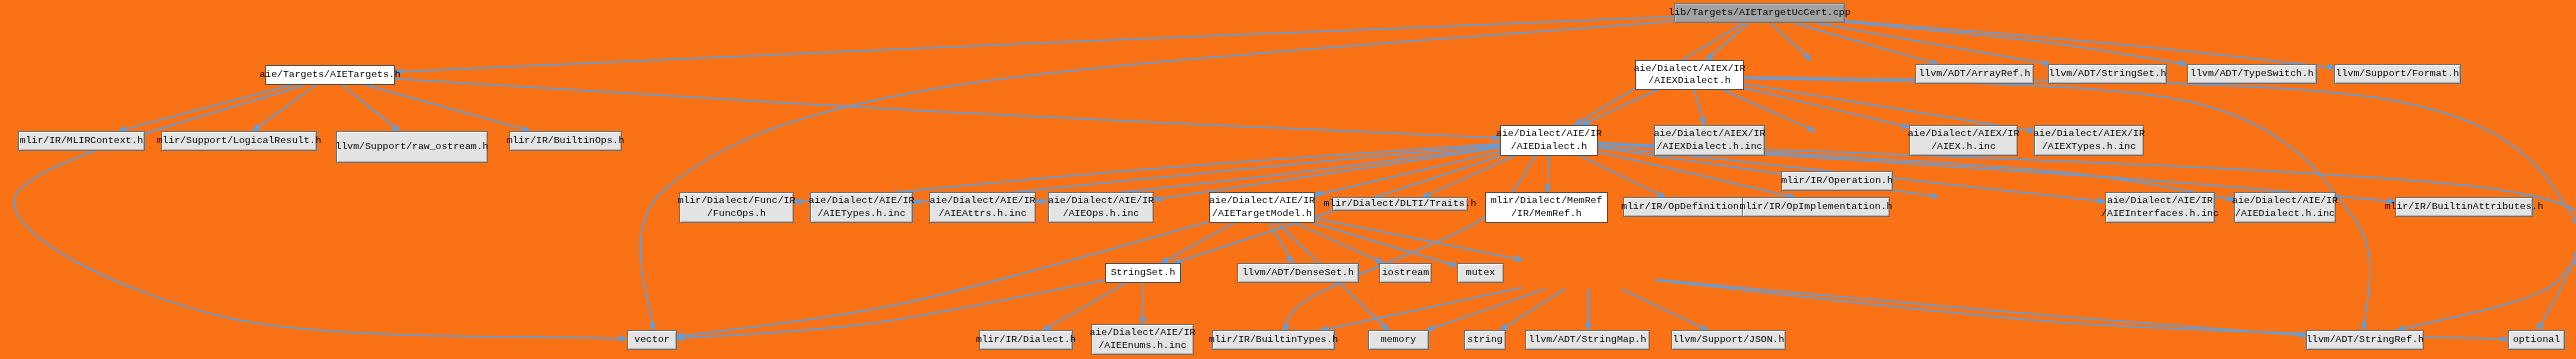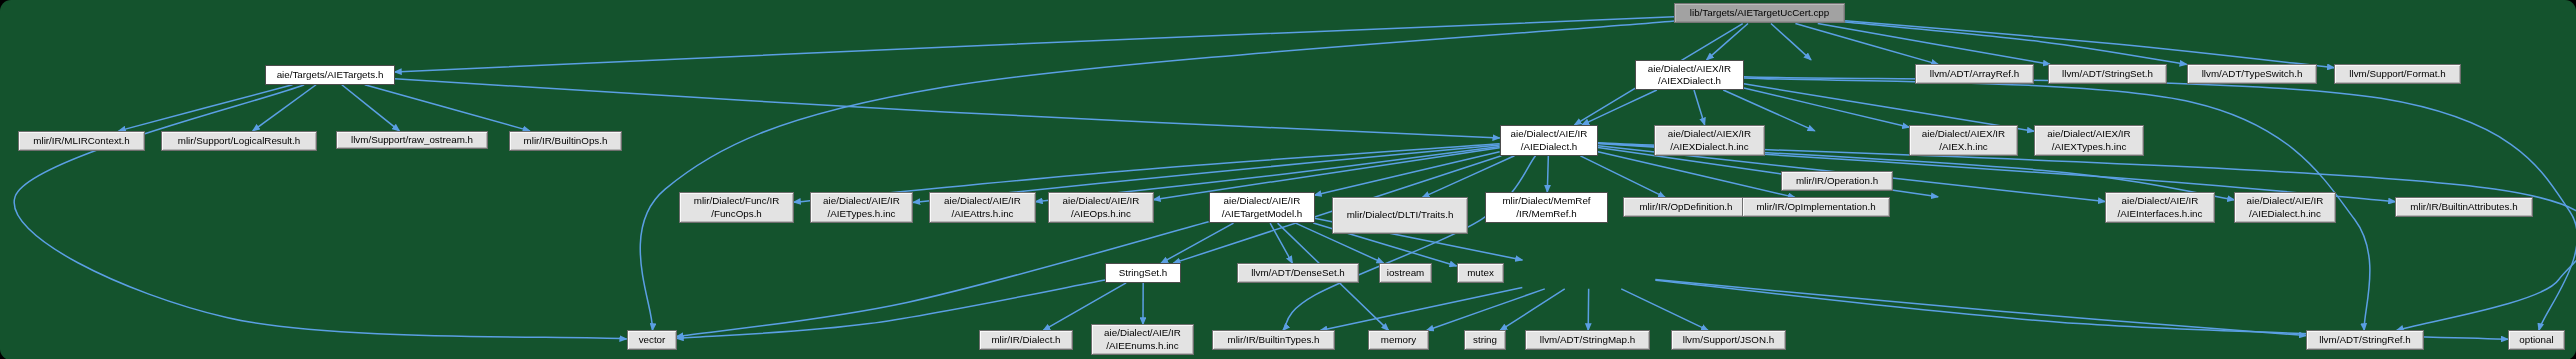--- a/index.html
+++ b/index.html
@@ -1,17 +1,17 @@
 <!DOCTYPE html>
 <html style="font-size:12px"><head>
 <meta charset="utf-8">
 <style>
   html,body{margin:0;padding:0;background:#000;}
-  #stage{position:relative;width:2576px;height:360px;background:#14532d;overflow:hidden;
-         font-family:Liberation Sans, sans-serif;border-radius:11px;}
+  #stage{position:relative;width:2576px;height:360px;background:#f97316;overflow:hidden;
+         font-family:Liberation Mono, monospace;}
   #edges{position:absolute;left:0;top:0;z-index:1;}
   .node{position:absolute;z-index:2;display:flex;align-items:center;justify-content:center;
         text-align:center;color:#000;font-size:9.8px;line-height:12.5px;white-space:pre-line;
         box-sizing:border-box;padding:0.8px 4.5px;}
   .kind-plain{background:#e3e3e3;border:0.8px solid #6e6e6e;
               box-shadow:inset 0.8px 0.8px 0 #ffffff, inset -0.8px -0.8px 0 #a9a9a9;}
   .kind-doc{background:#ffffff;border:0.8px solid #4c4c4c;cursor:pointer;}
   .kind-current{background:#a2a2a2;border:0.8px solid #757575;
                 box-shadow:inset 0.8px 0.8px 0 #c4c4c4, inset -0.8px -0.8px 0 #8a8a8a;}
 </style>
@@ -87,42 +87,42 @@
 <div class="node kind-current" style="left: 1674px; top: 3px; width: 171px; height: 20.4px;">lib/Targets/AIETargetUcCert.cpp</div>
     <div class="node kind-doc" style="left: 265px; top: 65px; width: 130px; height: 19.7px;">aie/Targets/AIETargets.h</div>
     <div class="node kind-doc" style="left: 1635px; top: 60px; width: 109px; height: 30px;">aie/Dialect/AIEX/IR
 /AIEXDialect.h</div>
     <div class="node kind-plain" style="left: 1915px; top: 64px; width: 119px; height: 20.4px;">llvm/ADT/ArrayRef.h</div>
     <div class="node kind-plain" style="left: 2048px; top: 64px; width: 119px; height: 20.4px;">llvm/ADT/StringSet.h</div>
     <div class="node kind-plain" style="left: 2187px; top: 64px; width: 130px; height: 20.4px;">llvm/ADT/TypeSwitch.h</div>
     <div class="node kind-plain" style="left: 2334px; top: 64px; width: 127px; height: 20.4px;">llvm/Support/Format.h</div>
     <div class="node kind-plain" style="left: 18px; top: 131px; width: 127px; height: 19.7px;">mlir/IR/MLIRContext.h</div>
     <div class="node kind-plain" style="left: 161px; top: 131px; width: 156px; height: 19.7px;">mlir/Support/LogicalResult.h</div>
-    <div class="node kind-plain" style="left: 336px; top: 131px; width: 152px; height: 18px;">llvm/Support/raw_ostream.h</div>
+    <div class="node kind-plain" style="left: 336px; top: 131px; width: 152px; height: 32px;">llvm/Support/raw_ostream.h</div>
     <div class="node kind-plain" style="left: 509px; top: 131px; width: 113px; height: 19.7px;">mlir/IR/BuiltinOps.h</div>
     <div class="node kind-doc" style="left: 1500px; top: 125px; width: 98px; height: 31px;">aie/Dialect/AIE/IR
 /AIEDialect.h</div>
     <div class="node kind-plain" style="left: 1654px; top: 125px; width: 111px; height: 31px;">aie/Dialect/AIEX/IR
 /AIEXDialect.h.inc</div>
     <div class="node kind-plain" style="left: 1781px; top: 131px; width: 112px; height: 19.7px; margin-top: 40px;">mlir/IR/Operation.h</div>
     <div class="node kind-plain" style="left: 1909px; top: 125px; width: 109px; height: 31px;">aie/Dialect/AIEX/IR
 /AIEX.h.inc</div>
     <div class="node kind-plain" style="left: 2034px; top: 125px; width: 110px; height: 31px;">aie/Dialect/AIEX/IR
 /AIEXTypes.h.inc</div>
     <div class="node kind-plain" style="left: 679px; top: 192px; width: 115px; height: 31px;">mlir/Dialect/Func/IR
 /FuncOps.h</div>
     <div class="node kind-plain" style="left: 810px; top: 192px; width: 103px; height: 31px;">aie/Dialect/AIE/IR
 /AIETypes.h.inc</div>
     <div class="node kind-plain" style="left: 929px; top: 192px; width: 107px; height: 31px;">aie/Dialect/AIE/IR
 /AIEAttrs.h.inc</div>
     <div class="node kind-plain" style="left: 1048px; top: 192px; width: 106px; height: 31px;">aie/Dialect/AIE/IR
 /AIEOps.h.inc</div>
     <div class="node kind-doc" style="left: 1209px; top: 192px; width: 106px; height: 31px;">aie/Dialect/AIE/IR
 /AIETargetModel.h</div>
-    <div class="node kind-plain" style="left: 1332px; top: 197px; width: 136px; height: 37px;">mlir/Dialect/DLTI/Traits.h</div>
+    <div class="node kind-plain" style="left: 1332px; top: 197px; width: 136px; height: 14px;">mlir/Dialect/DLTI/Traits.h</div>
     <div class="node kind-doc" style="left: 1485px; top: 192px; width: 123px; height: 31px;">mlir/Dialect/MemRef
 /IR/MemRef.h</div>
     <div class="node kind-plain" style="left: 1623px; top: 197px; width: 126px; height: 20.4px;">mlir/IR/OpDefinition.h</div>
     <div class="node kind-plain" style="left: 1742px; top: 197px; width: 148px; height: 20.4px;">mlir/IR/OpImplementation.h</div>
     <div class="node kind-plain" style="left: 2105px; top: 192px; width: 110px; height: 31px;">aie/Dialect/AIE/IR
 /AIEInterfaces.h.inc</div>
     <div class="node kind-plain" style="left: 2234px; top: 192px; width: 102px; height: 31px;">aie/Dialect/AIE/IR
 /AIEDialect.h.inc</div>
     <div class="node kind-plain" style="left: 2395px; top: 197px; width: 138px; height: 20.4px;">mlir/IR/BuiltinAttributes.h</div>
     <div class="node kind-doc" style="left: 1105px; top: 263px; width: 76px; height: 19.7px;">StringSet.h</div>

